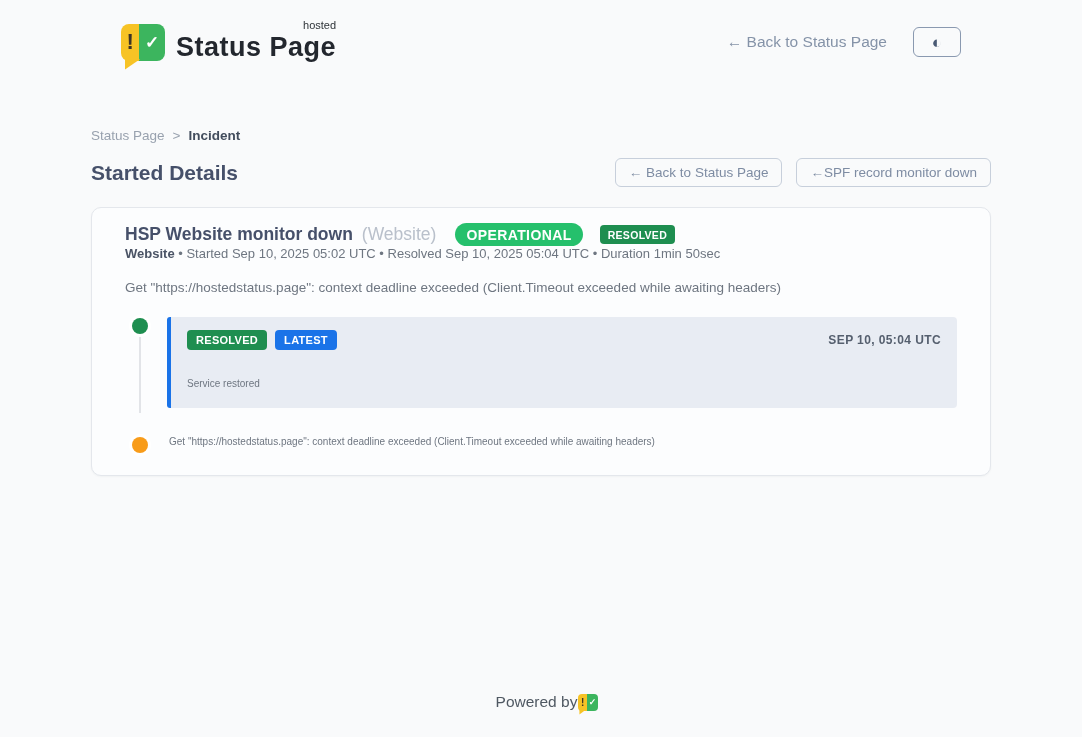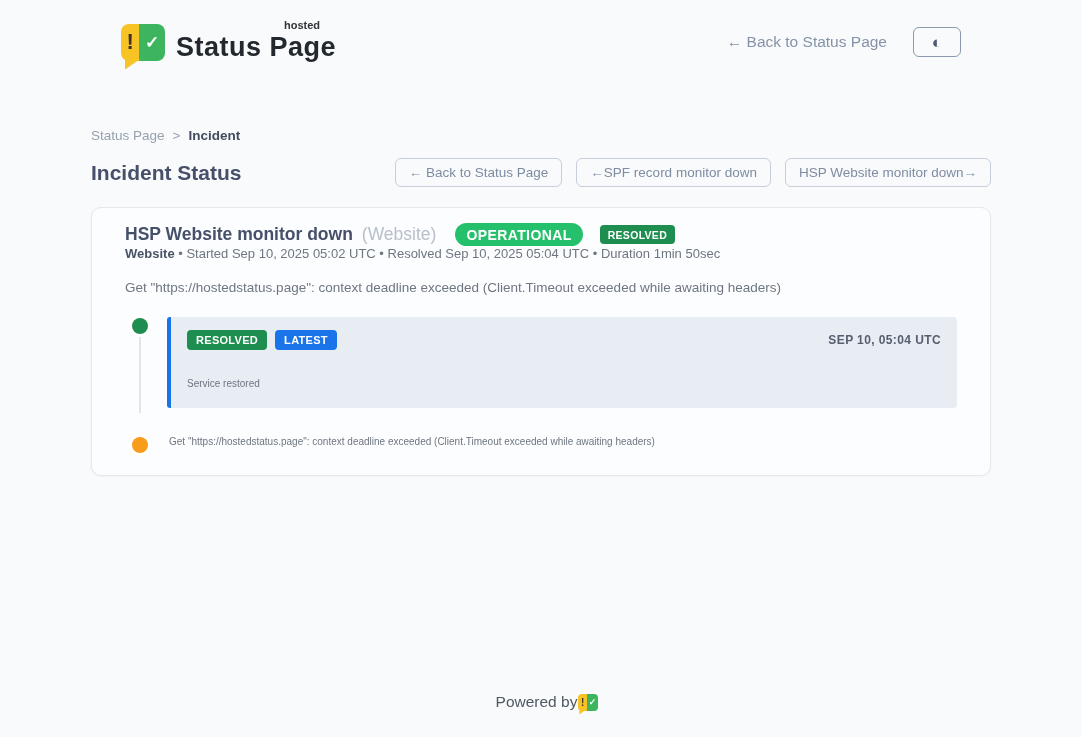--- a/index.html
+++ b/index.html
@@ -20,21 +20,21 @@
 
   
   .header { width:900px; margin:14px auto 0; padding:0 30px; display:flex; justify-content:space-between; align-items:center; height:56px; }
   .logo { display:flex; align-items:flex-end; gap:11px; cursor:pointer; }
   .logo-icon { position:relative; width:44px; height:37px; flex:none; }
   .logo-bubble { display:flex; width:100%; height:100%; border-radius:8px; overflow:hidden; }
   .logo-left { width:42%; background:var(--logo_yellow); color:#3d3326; font-weight:bold; font-size:22px; display:flex; align-items:center; justify-content:center; }
   .logo-right { flex:1; background:var(--logo_green); color:#fff; font-weight:bold; font-size:17px; display:flex; align-items:center; justify-content:center; }
   .logo-tail { position:absolute; left:4px; bottom:-9px; width:16px; height:11px; background:var(--logo_yellow); clip-path:polygon(0 0,100% 0,0 100%); }
   .logo-text { position:relative; font-size:27px; font-weight:bold; color:var(--dark); letter-spacing:.5px; line-height:1; padding-top:10px; }
-  .logo-sup { position:absolute; top:-4px; right:16px; font-size:11px; font-weight:bold; color:#2e3338; letter-spacing:0; }
+  .logo-sup { position:absolute; top:-4px; right:0; font-size:11px; font-weight:normal; color:#2e3338; letter-spacing:0; }
   .header-right { display:flex; align-items:center; gap:26px; }
   .back-link { color:#8593a8; font-size:15.5px; text-decoration:none; cursor:pointer; }
   .theme-toggle { width:48px; height:30px; border:1px solid #8a99b0; border-radius:6px; background:transparent; color:#4a5a74; font-size:17px; line-height:1; display:flex; align-items:center; justify-content:center; cursor:pointer; }
 
   
   .main { width:900px; margin:58px auto 0; }
   .breadcrumb { font-size:13.5px; color:#98a1ae; display:flex; gap:8px; align-items:center; }
   .breadcrumb .crumb-link { cursor:pointer; }
   .breadcrumb .current { color:#424c5c; font-weight:bold; }
   .heading-row { display:flex; justify-content:space-between; align-items:center; margin-top:15px; }
@@ -110,25 +110,24 @@
 
 <div class="main">
 
   <div class="breadcrumb">
     <span class="crumb-link">Status Page</span>
     <span>&gt;</span>
     <span class="current">Incident</span>
   </div>
 
   <div class="heading-row">
-    <h1 class="page-title">Incident Status</h1>
+    <h1 class="page-title">Started Details</h1>
     <div class="nav-buttons">
       <button class="nav-btn">← Back to Status Page</button>
       <button class="nav-btn">←SPF record monitor down</button>
-      <button class="nav-btn">HSP Website monitor down→</button>
     </div>
   </div>
 
   <div class="card">
     <div class="card-title-row">
       <span class="incident-title">HSP Website monitor down</span>
       <span class="incident-component">(Website)</span>
       <span class="badge pill">OPERATIONAL</span>
       <span class="badge square-green">RESOLVED</span>
     </div>

